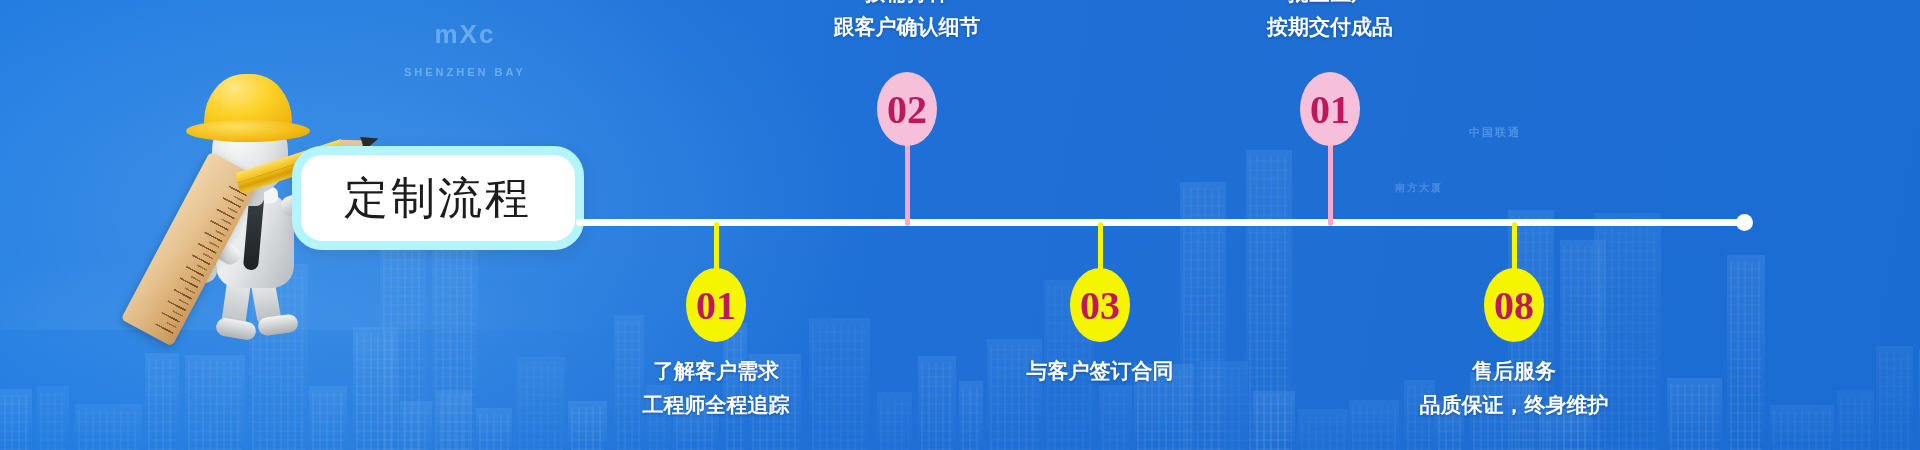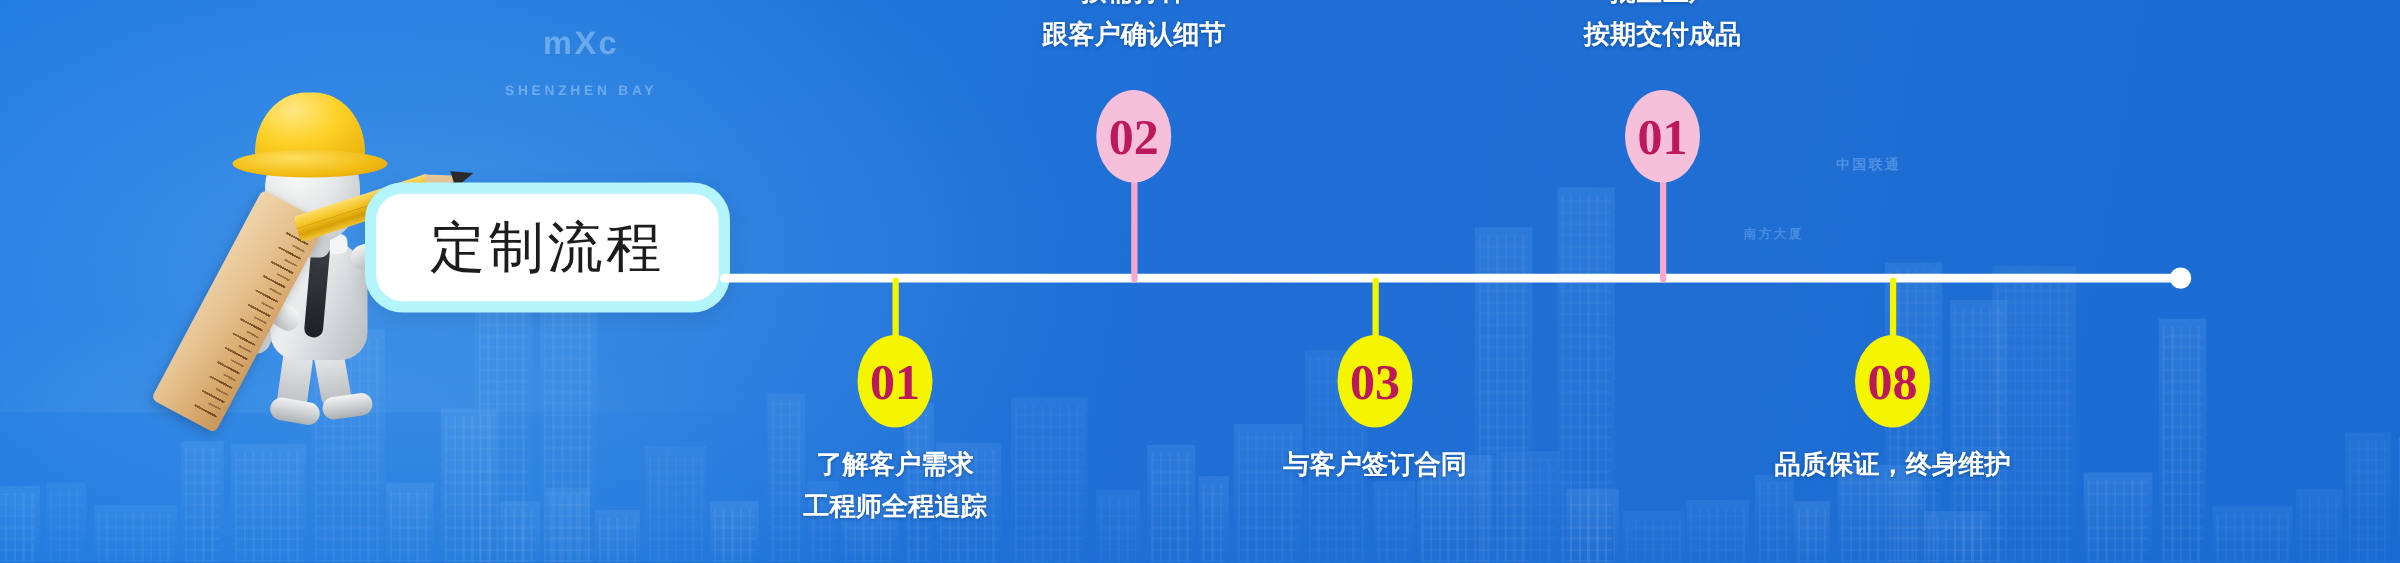--- a/index.html
+++ b/index.html
@@ -305,18 +305,19 @@
         <div class="badge pink" style="left: 1300px; top: 72px;">01</div>
         <div class="caption" style="left: 1110px; top: -24px; width: 440px;">
           <div>批量生产</div>
           <div>按期交付成品</div>
         </div>
       </div>
       <div class="node">
         <div class="stem yellow" style="left: 1512px; top: 222px; height: 58px;"></div>
         <div class="badge yellow" style="left: 1484px; top: 268px;">08</div>
         <div class="caption" style="left: 1294px; top: 354px; width: 440px;">
+          <div>售后服务</div>
           <div>品质保证，终身维护</div>
         </div>
       </div>
     </div>
 
 </div>
 
 </body></html>

